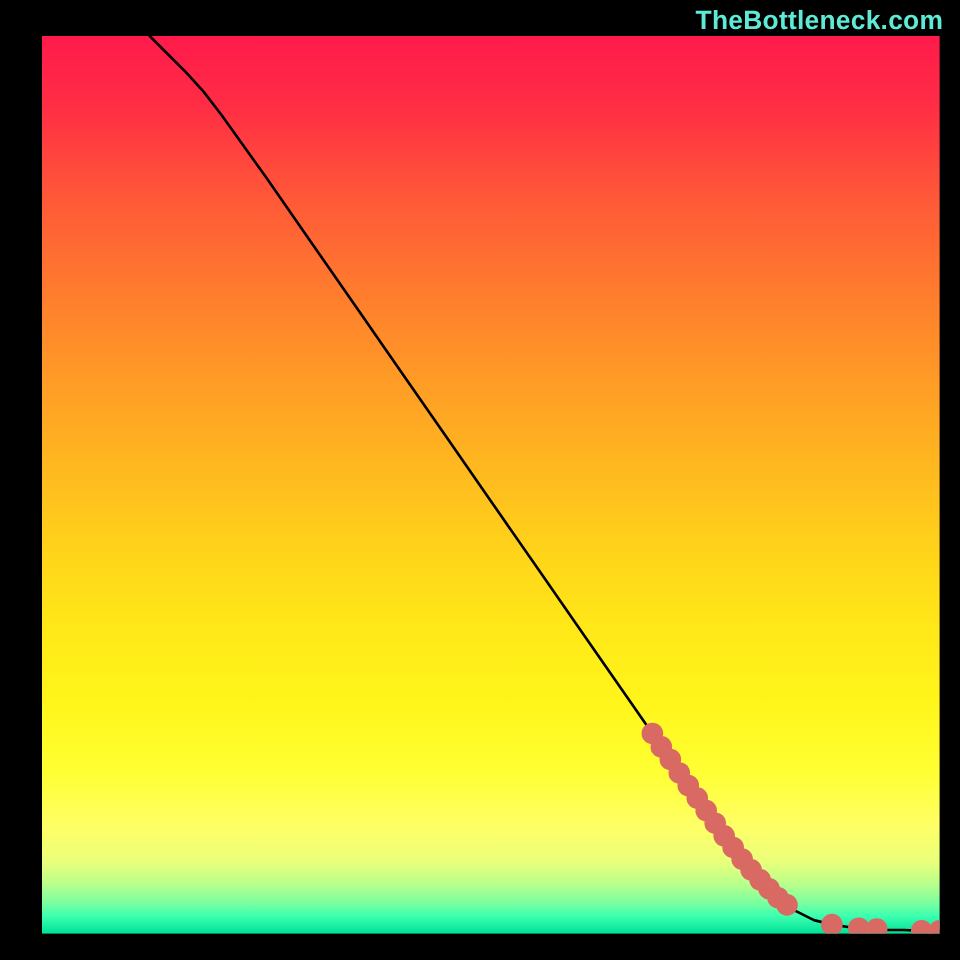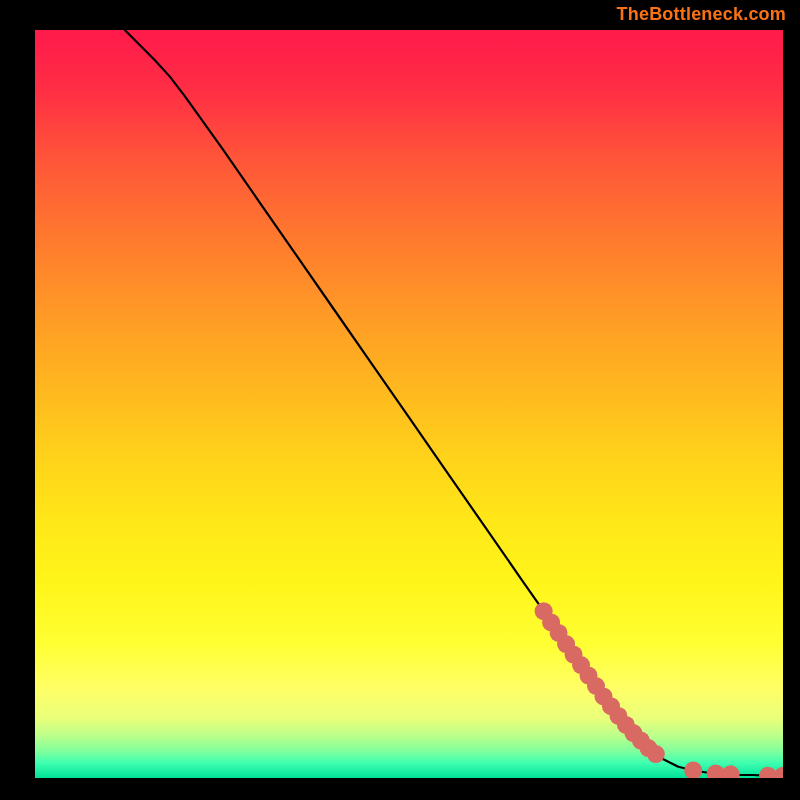--- a/index.html
+++ b/index.html
@@ -42,23 +42,23 @@
       #7dff9e 96.5%,
       #3effb0 98%,
       #00e298 100%
     );
   }
   .attribution {
     position: absolute;
     top: 4px;
     right: 14px;
     font-family: Arial, Helvetica, sans-serif;
-    font-size: 18px;
+    font-size: 22px;
     font-weight: 600;
-    color: #f97316;
+    color: #5eead4;
     letter-spacing: 0.2px;
   }
   svg.overlay {
     position: absolute;
     left: 0;
     top: 0;
     width: 748px;
     height: 748px;
   }
 </style>

